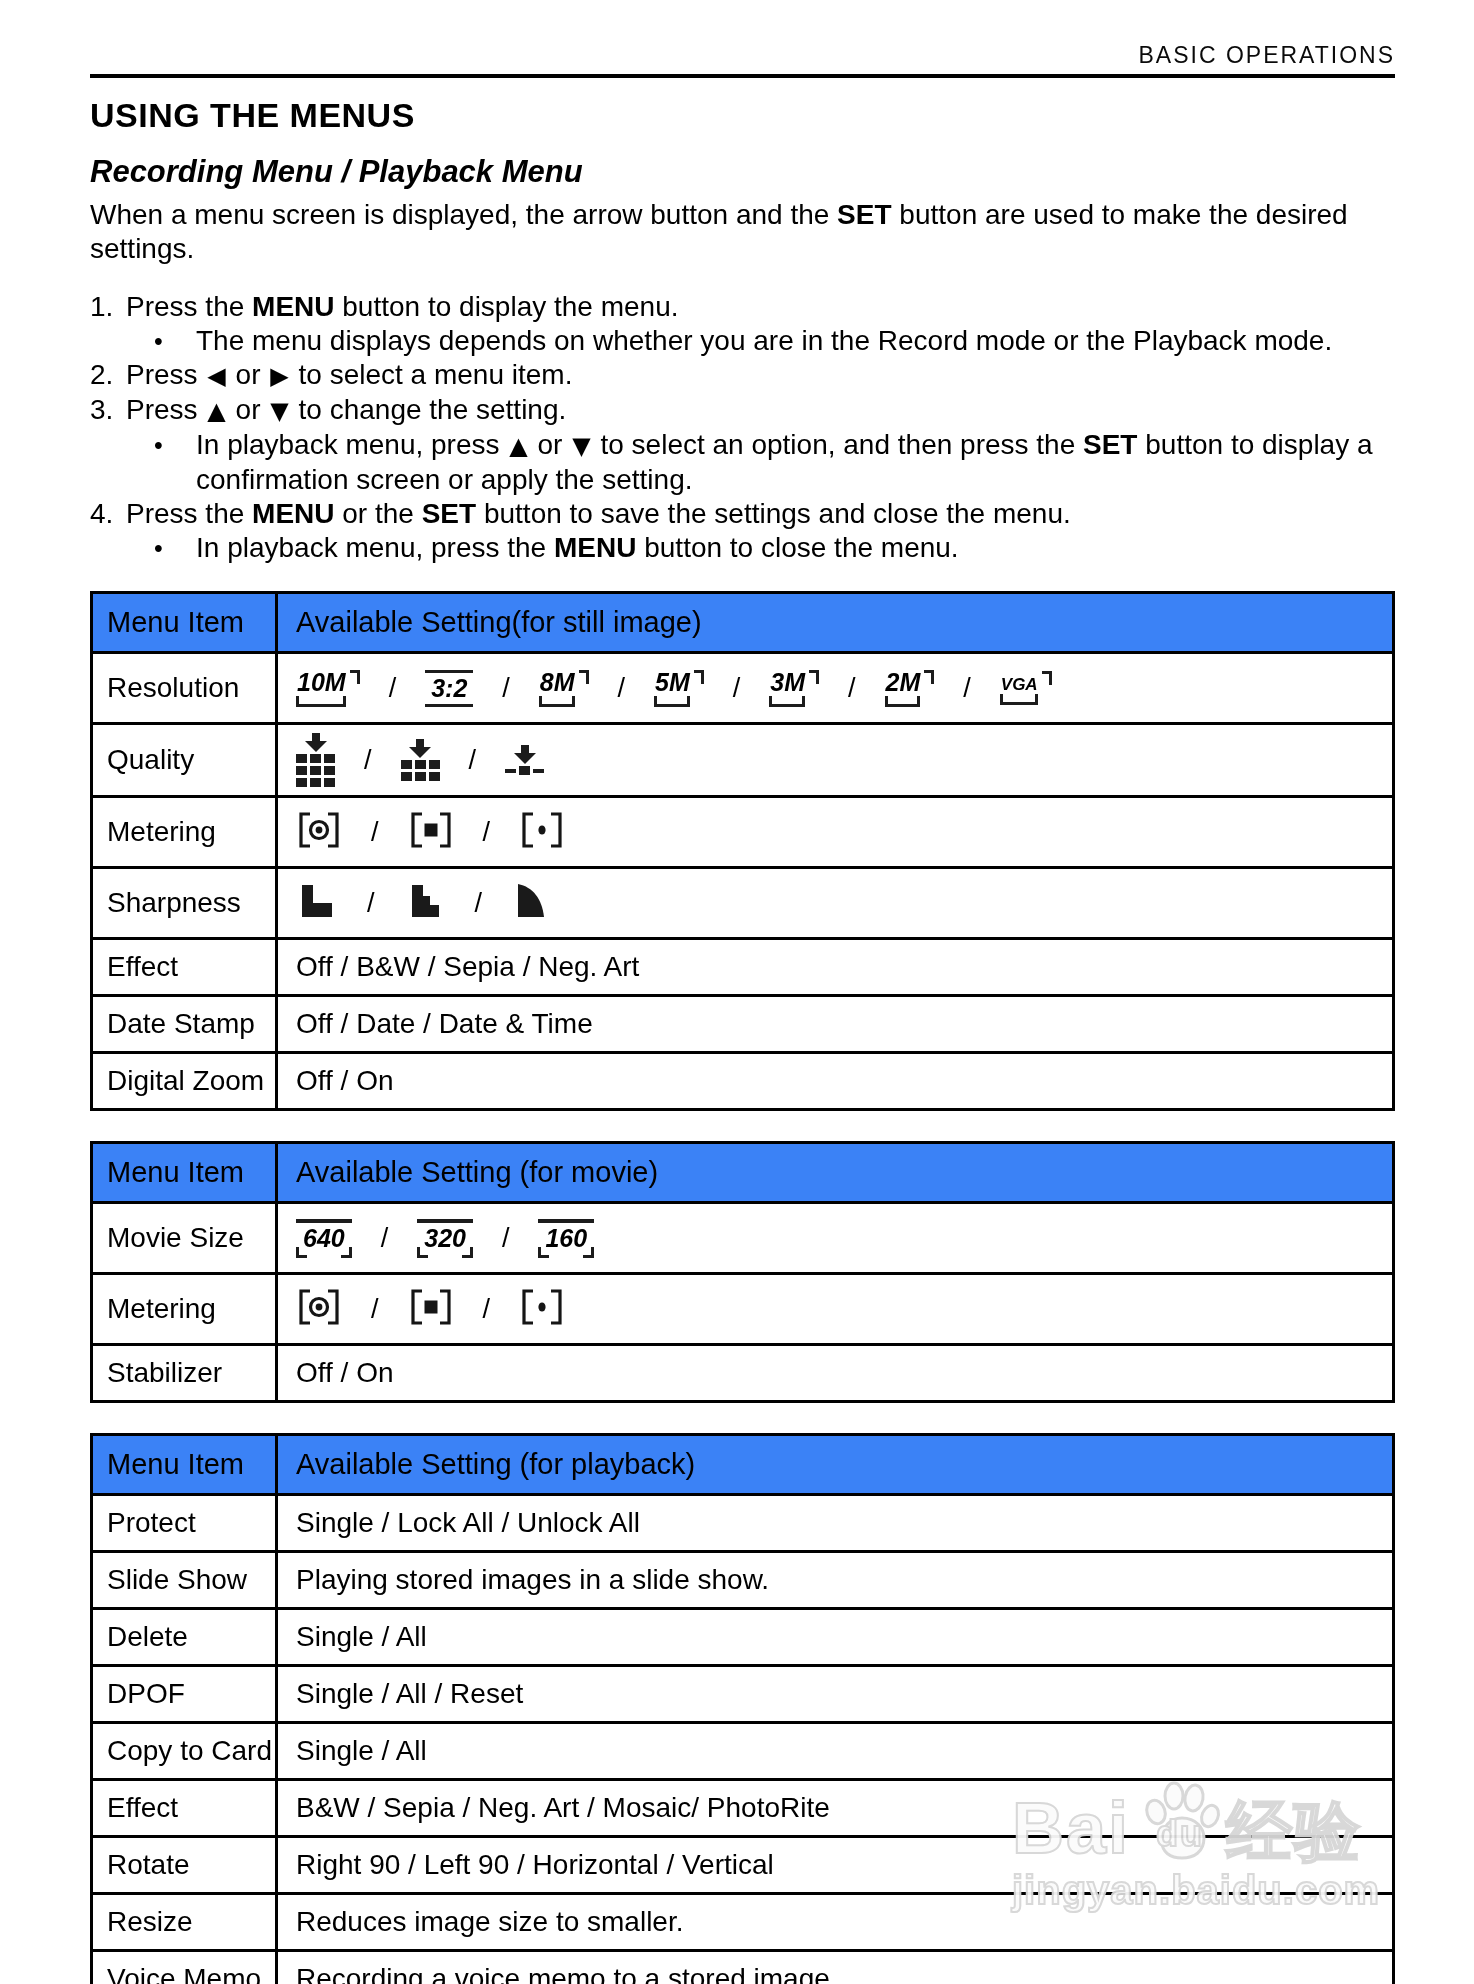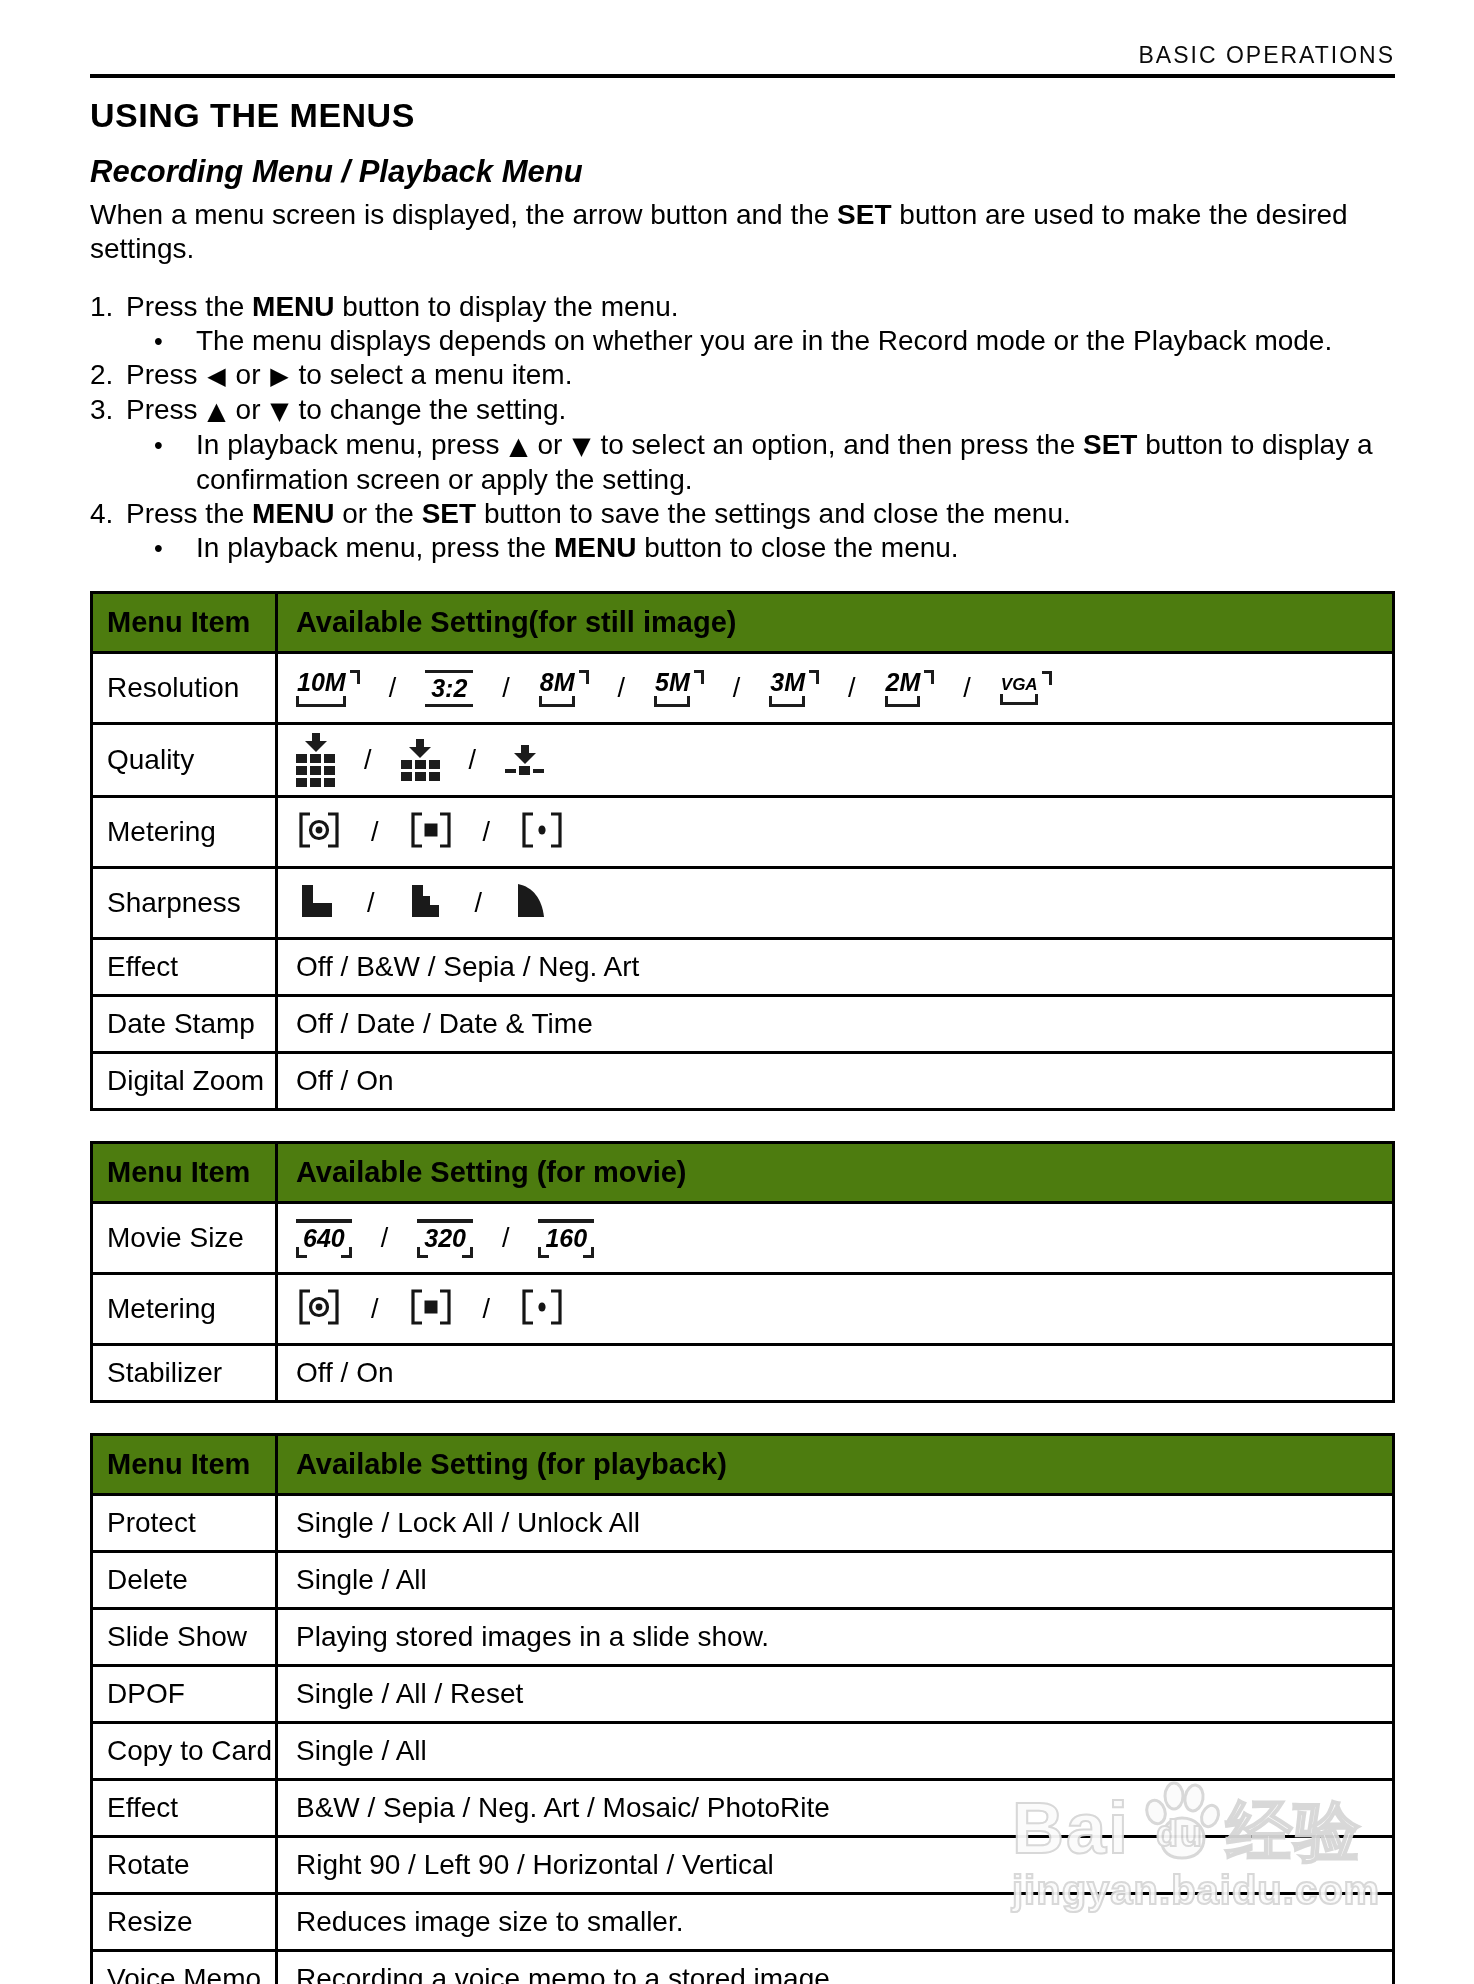--- a/index.html
+++ b/index.html
@@ -22,21 +22,21 @@
   .bullet-dot{flex:none;width:42px;font-size:25px;}
   .bullet-text{flex:1;}
   .arrow-glyph{font-family:"DejaVu Sans", sans-serif;font-size:24px;padding:0 2px;}
   b{font-weight:bold;}
 
   table.menu-table{border-collapse:collapse;width:100%;table-layout:fixed;}
   table.menu-table.t1{margin-top:26px;}
   table.menu-table.t2{margin-top:30px;}
   table.menu-table.t3{margin-top:30px;}
   .menu-table th,.menu-table td{border:3px solid #000;}
-  .menu-table th{background:#4d7c0f;font-size:29px;font-weight:bold;text-align:left;padding:12px 0 12px 14px;}
+  .menu-table th{background:#3b82f6;font-size:29px;font-weight:normal;text-align:left;padding:12px 0 12px 14px;}
   .menu-table th.setting-head{padding-left:18px;}
   .menu-table col.c1{width:185px;}
   .menu-table td.item-cell{font-size:28px;padding:11px 0 11px 14px;vertical-align:middle;}
   .menu-table td.value-cell{font-size:28px;padding:11px 0 11px 18px;vertical-align:middle;}
   .menu-table td.icon-cell{padding:8px 0 8px 18px;vertical-align:middle;}
   .icon-row{display:flex;align-items:center;gap:27px;min-height:52px;}
   .sep{font-size:27px;padding:0 2px;}
 
   
   .res-icon{position:relative;display:inline-block;font-style:italic;font-weight:bold;
@@ -375,26 +375,26 @@
             <th class="item-head">Menu Item</th>
             <th class="setting-head">Available Setting (for playback)</th>
           </tr>
         </thead>
         <tbody>
           <tr>
             <td class="item-cell">Protect</td>
             <td class="value-cell">Single / Lock All / Unlock All</td>
           </tr>
           <tr>
+            <td class="item-cell">Slide Show</td>
+            <td class="value-cell">Playing stored images in a slide show.</td>
+          </tr>
+          <tr>
             <td class="item-cell">Delete</td>
             <td class="value-cell">Single / All</td>
-          </tr>
-          <tr>
-            <td class="item-cell">Slide Show</td>
-            <td class="value-cell">Playing stored images in a slide show.</td>
           </tr>
           <tr>
             <td class="item-cell">DPOF</td>
             <td class="value-cell">Single / All / Reset</td>
           </tr>
           <tr>
             <td class="item-cell">Copy to Card</td>
             <td class="value-cell">Single / All</td>
           </tr>
           <tr>

